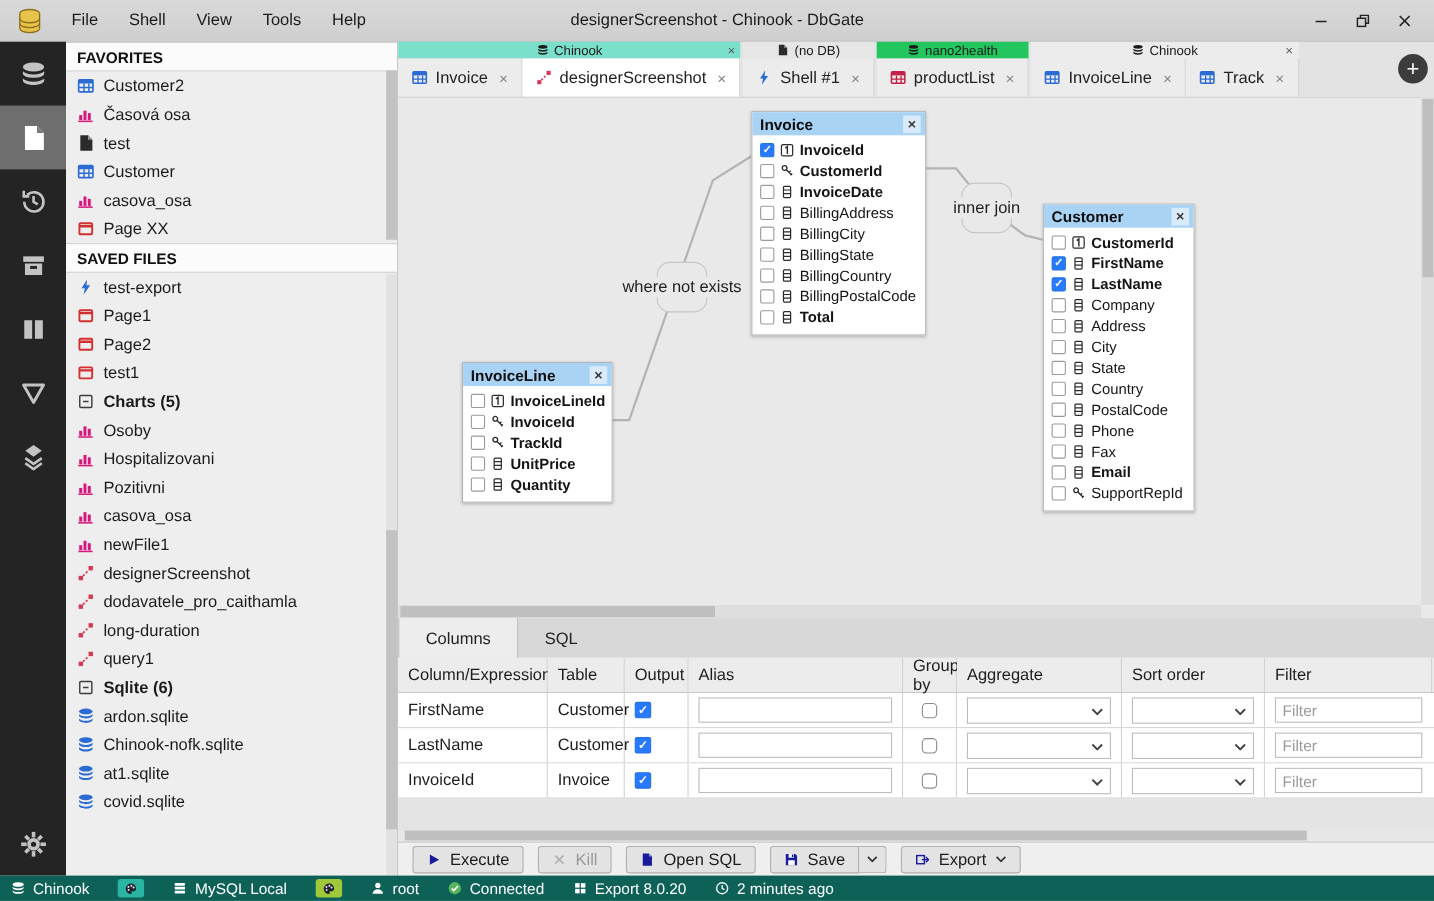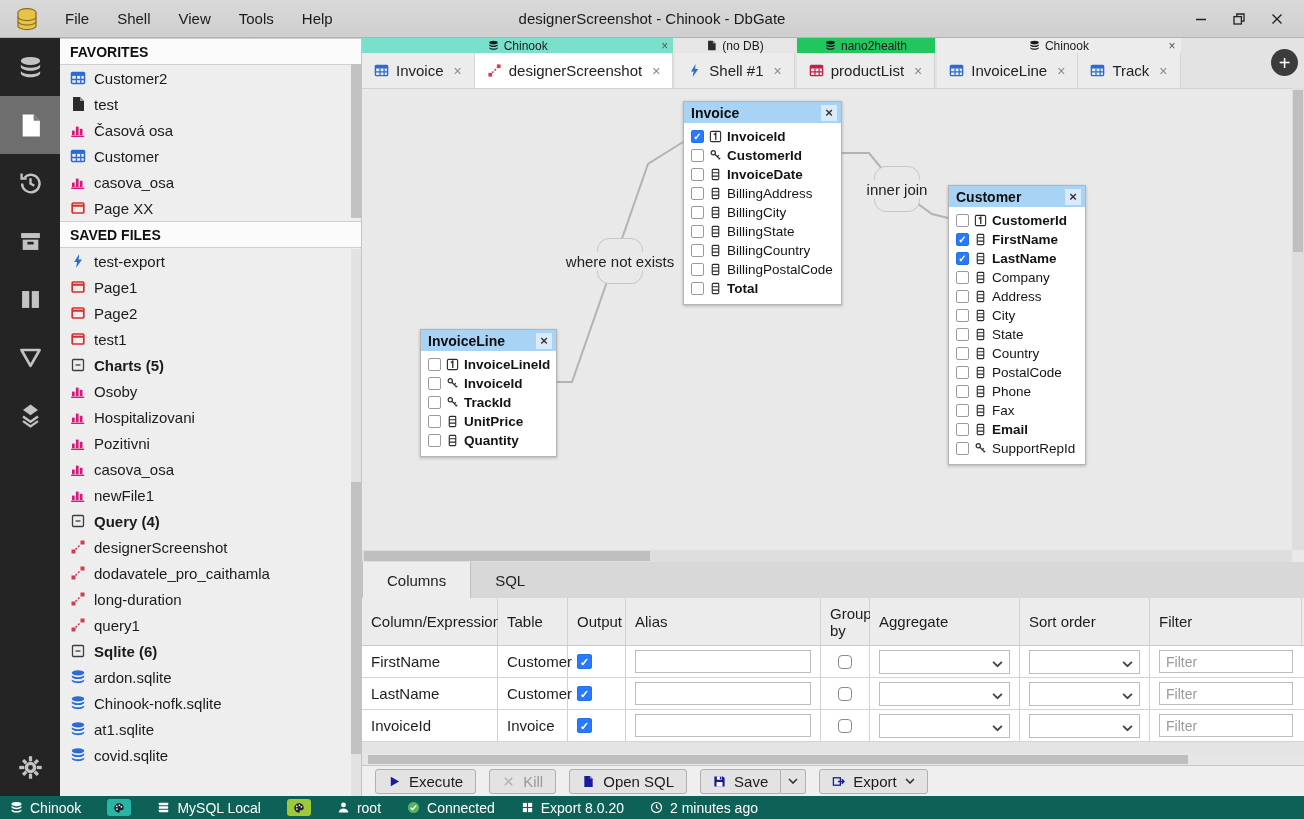--- a/index.html
+++ b/index.html
@@ -70,21 +70,21 @@
 
 
 .scroll-track { position:absolute; background:#dedede; }
 .scroll-thumb { position:absolute; background:#bfbfbf; }
 
 
 #panel { position:absolute; left:362px; top:562px; width:942px; height:234px; background:#e4e4e4; }
 #panel-tabs { height:36px; background:#d8d8d8; display:flex; }
 .ptab { padding:0 24px; display:flex; align-items:center; font-size:15px; color:#222; }
 .ptab.active { background:#ededed; border-left:1px solid #c0c0c0; border-right:1px solid #c0c0c0; }
-#grid-header { display:flex; height:48px; background:#ececec; border-bottom:1px solid #c9c9c9; }
+#grid-header { display:flex; height:32px; background:#ececec; border-bottom:1px solid #c9c9c9; }
 .gc { border-right:1px solid #d2d2d2; display:flex; align-items:center; padding:0 9px; font-size:15px; color:#1d1d1d; flex:none; }
 .ghc { background:#ececec; }
 .grow { display:flex; height:32px; background:#fff; border-bottom:1px solid #d4d4d4; }
 .gc.center { justify-content:center; }
 .txt { height:23px; border:1px solid #bdbdbd; background:#fff; font-family:"Liberation Sans",sans-serif; font-size:14px; padding:0 6px; width:100%; color:#222; }
 .txt::placeholder { color:#9a9a9a; }
 .sel { height:24px; border:1px solid #bdbdbd; background:#fff; width:100%; position:relative; }
 .selchev { position:absolute; right:6px; top:50%; transform:translateY(-50%); color:#444; }
 .selchev svg { width:11px; height:7px; }
 
@@ -243,41 +243,41 @@
           <svg viewBox="0 0 16 16">
             <rect x="1.5" y="2.5" width="13" height="11" rx="1" fill="none" stroke="#2a6bd4" stroke-width="1.5"></rect>
             <rect x="1.5" y="2.5" width="13" height="3.4" fill="#2a6bd4"></rect>
             <path d="M1.5 9.5h13M6.4 5.9v7.6M10.8 5.9v7.6" stroke="#2a6bd4" stroke-width="1.3"></path>
           </svg>
         </span>
         <span class="side-label">Customer2</span>
       </div>
       <div class="side-item">
         <span class="icon">
-          <svg viewBox="0 0 16 16">
-            <path d="M3 1h7l4 4v10H3z" fill="#2b2b2b"></path>
-            <path d="M10 1v4h4z" fill="#9a9a9a"></path>
-          </svg>
-        </span>
-        <span class="side-label">test</span>
-      </div>
-      <div class="side-item">
-        <span class="icon">
           <svg viewBox="0 0 16 16" fill="#d6177c">
             <rect x="2" y="8.6" width="2.7" height="4.6"></rect>
             <rect x="5.9" y="4.6" width="2.7" height="8.6"></rect>
             <rect x="9.8" y="6.8" width="2.7" height="6.4"></rect>
             <rect x="1.2" y="13.6" width="13" height="1.4"></rect>
           </svg>
         </span>
         <span class="side-label">Časová osa</span>
       </div>
       <div class="side-item">
         <span class="icon">
           <svg viewBox="0 0 16 16">
+            <path d="M3 1h7l4 4v10H3z" fill="#2b2b2b"></path>
+            <path d="M10 1v4h4z" fill="#9a9a9a"></path>
+          </svg>
+        </span>
+        <span class="side-label">test</span>
+      </div>
+      <div class="side-item">
+        <span class="icon">
+          <svg viewBox="0 0 16 16">
             <rect x="1.5" y="2.5" width="13" height="11" rx="1" fill="none" stroke="#2a6bd4" stroke-width="1.5"></rect>
             <rect x="1.5" y="2.5" width="13" height="3.4" fill="#2a6bd4"></rect>
             <path d="M1.5 9.5h13M6.4 5.9v7.6M10.8 5.9v7.6" stroke="#2a6bd4" stroke-width="1.3"></path>
           </svg>
         </span>
         <span class="side-label">Customer</span>
       </div>
       <div class="side-item">
         <span class="icon">
           <svg viewBox="0 0 16 16" fill="#d6177c">
@@ -390,29 +390,20 @@
       <div class="side-item">
         <span class="icon">
           <svg viewBox="0 0 16 16" fill="#d6177c">
             <rect x="2" y="8.6" width="2.7" height="4.6"></rect>
             <rect x="5.9" y="4.6" width="2.7" height="8.6"></rect>
             <rect x="9.8" y="6.8" width="2.7" height="6.4"></rect>
             <rect x="1.2" y="13.6" width="13" height="1.4"></rect>
           </svg>
         </span>
         <span class="side-label">newFile1</span>
-      </div>
-      <div class="side-item side-group">
-        <span class="icon">
-          <svg viewBox="0 0 16 16" fill="none" stroke="#3d3d3d" stroke-width="1.3">
-            <rect x="2.5" y="2.5" width="11" height="11" rx="1"></rect>
-            <path d="M5.5 8h5"></path>
-          </svg>
-        </span>
-        <span class="side-label">Query (4)</span>
       </div>
       <div class="side-item">
         <span class="icon">
           <svg viewBox="0 0 16 16">
             <rect x="1.5" y="10.5" width="4" height="4" fill="#d63a52"></rect>
             <rect x="10.5" y="1.5" width="4" height="4" fill="#d63a52"></rect>
             <path d="M5.5 10.5 10.5 5.5" stroke="#d63a52" fill="none" stroke-width="1.6" stroke-dasharray="2 1.6"></path>
           </svg>
         </span>
         <span class="side-label">designerScreenshot</span>

